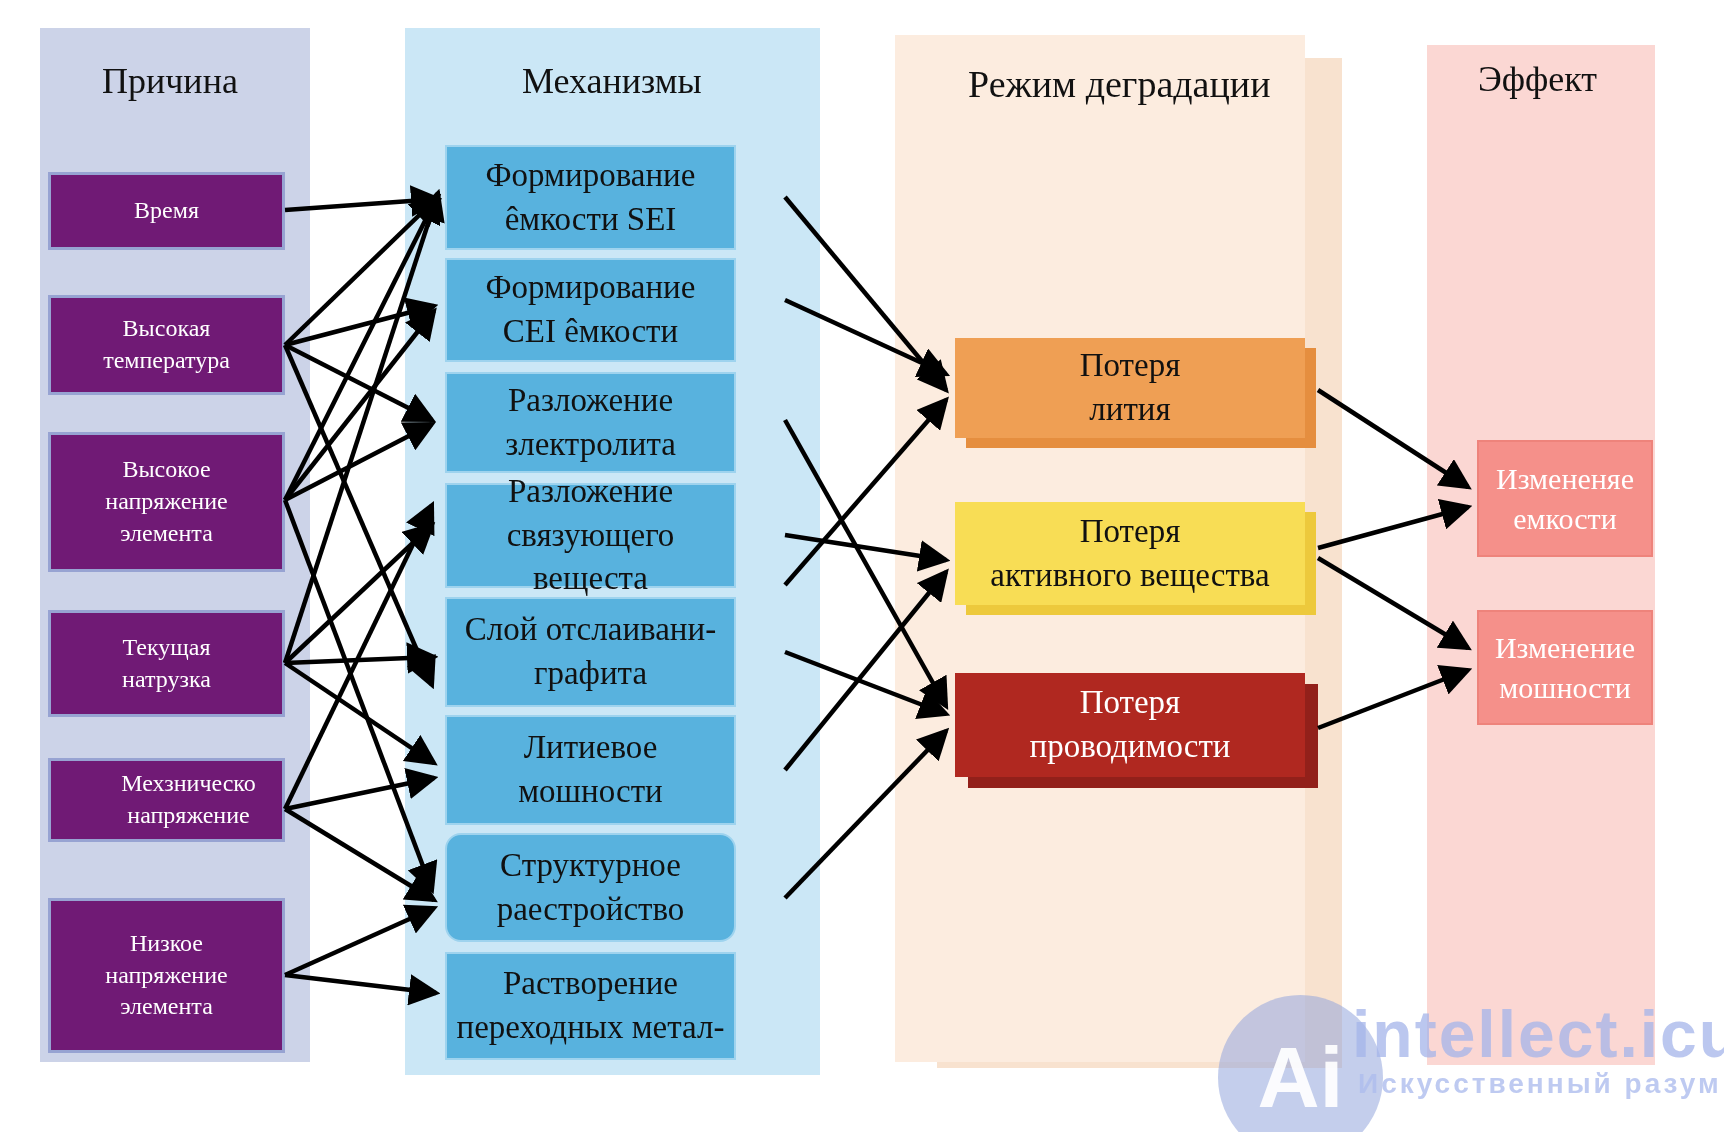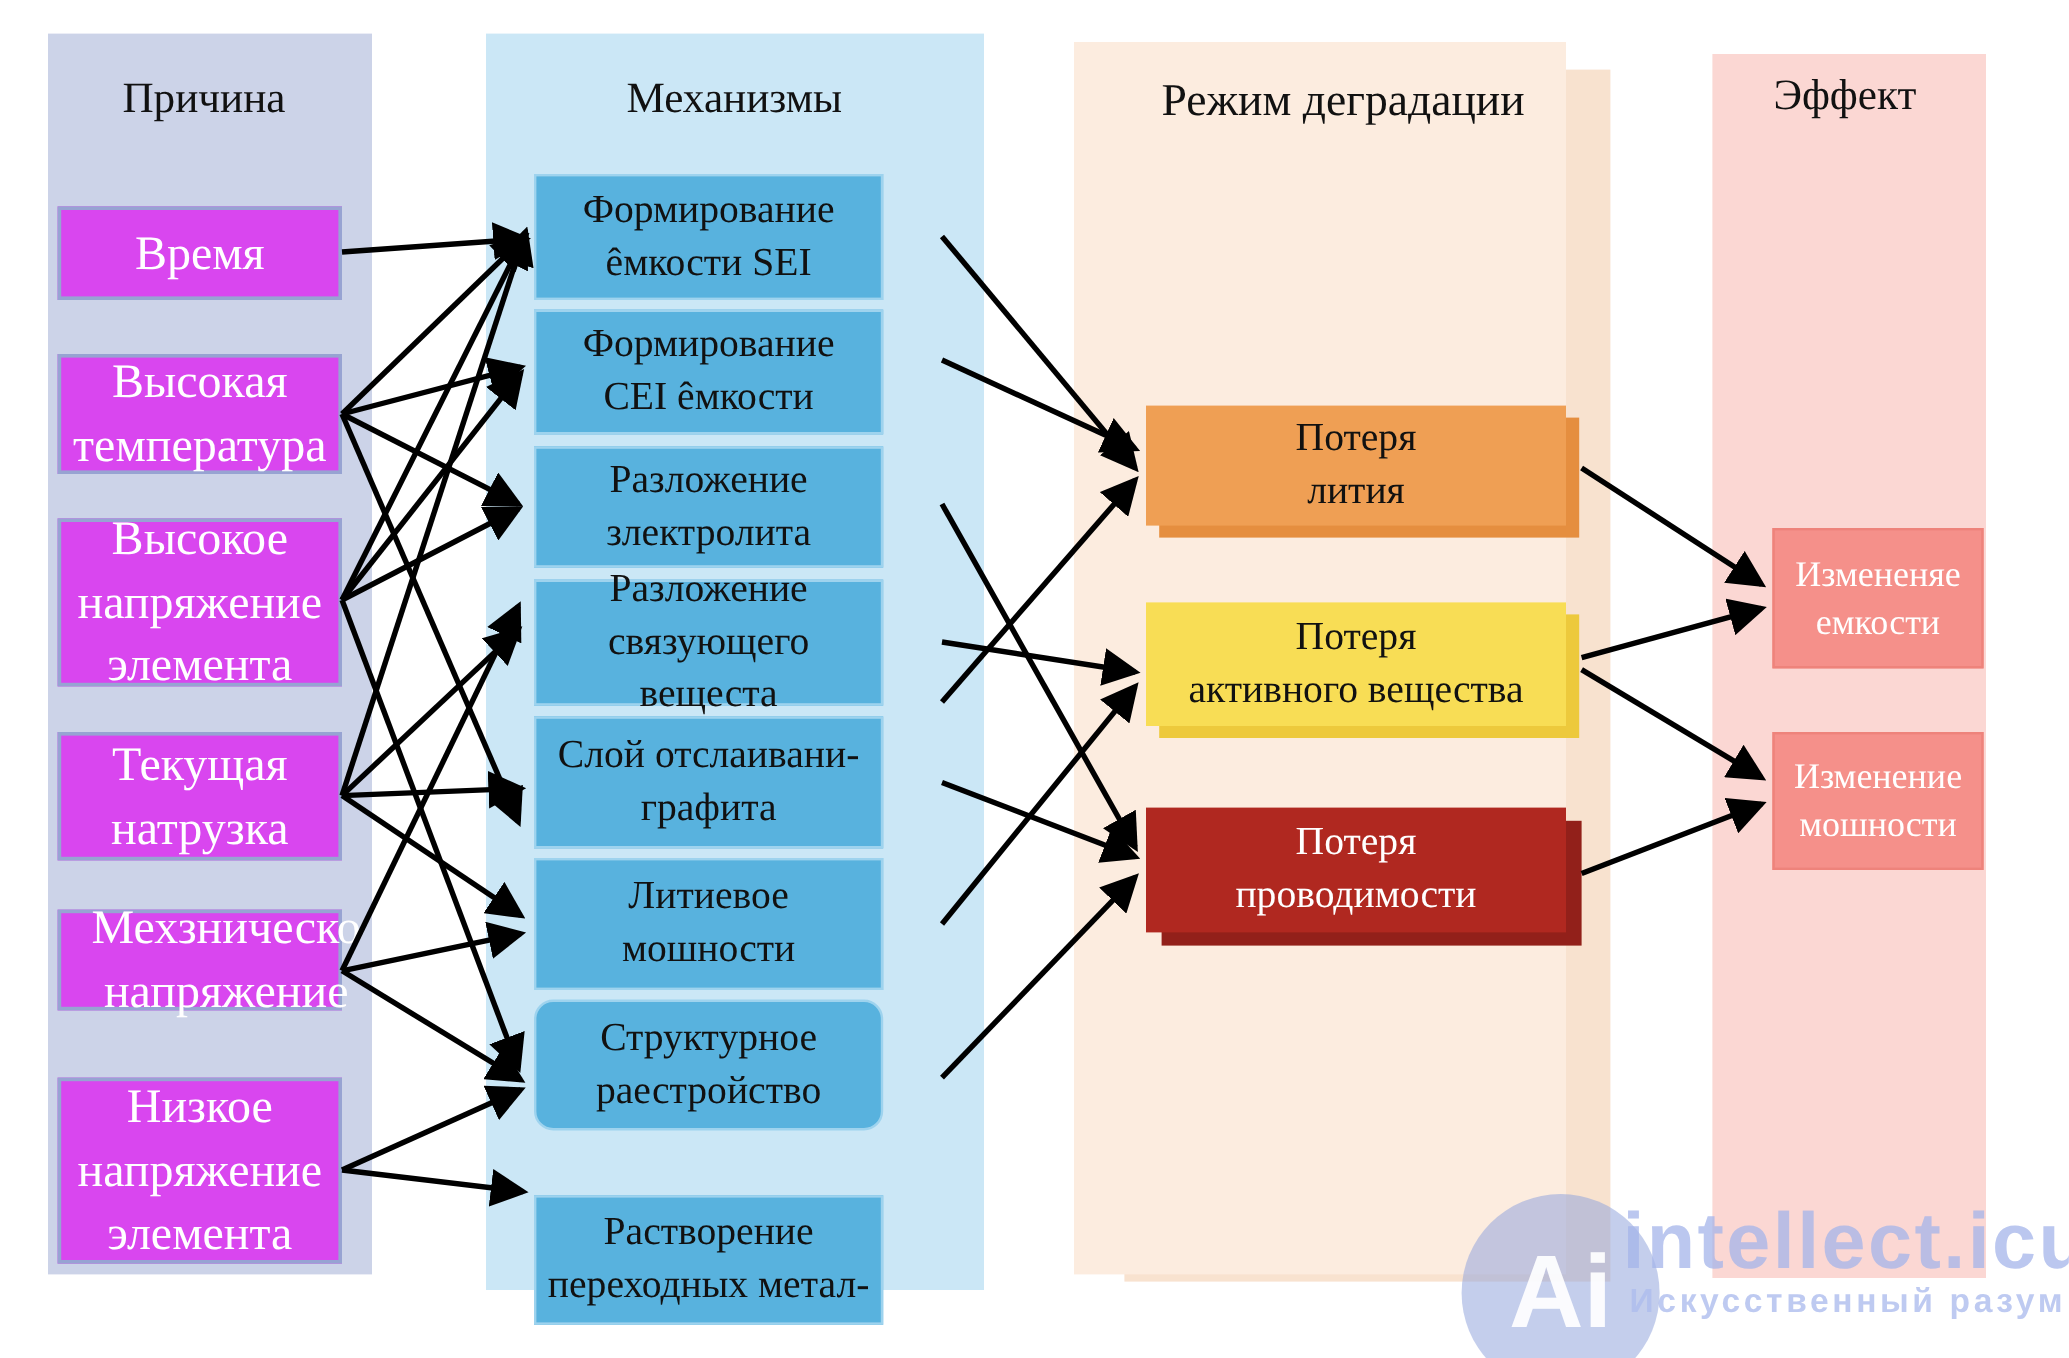--- a/index.html
+++ b/index.html
@@ -29,23 +29,23 @@
 
   .node{
     position:absolute;
     display:flex;align-items:center;justify-content:center;
     text-align:center;
     white-space:pre-line;
     line-height:1.32;
   }
   .cause{
     left:48px;width:237px;
-    background:#d946ef;
+    background:#701a75;
     border:3px solid #97a3d2;
-    color:#ffffff;font-size:40px;
+    color:#ffffff;font-size:24px;
     box-sizing:border-box;
   }
   .c1{top:172px;height:78px;}
   .c2{top:295px;height:100px;}
   .c3{top:432px;height:140px;}
   .c4{top:610px;height:107px;}
   .c5{top:758px;height:84px;padding-left:44px;}
   .c6{top:898px;height:155px;text-align:center;}
 
   .mech{
@@ -55,21 +55,21 @@
     color:#111;font-size:33px;
     box-sizing:border-box;
   }
   .m1{top:145px;height:105px;}
   .m2{top:258px;height:104px;}
   .m3{top:372px;height:101px;}
   .m4{top:483px;height:105px;}
   .m5{top:597px;height:110px;}
   .m6{top:715px;height:110px;}
   .m7{top:833px;height:109px;border-radius:16px;}
-  .m8{top:996px;height:108px;}
+  .m8{top:952px;height:108px;}
 
   .mode{
     left:955px;width:350px;
     font-size:33px;color:#111;
     box-sizing:border-box;
   }
   .mode1{top:338px;height:100px;background:#ef9f54;box-shadow:11px 10px 0 #e58e3f;}
   .mode2{top:502px;height:103px;background:#f8dd55;box-shadow:11px 10px 0 #edc93c;}
   .mode3{top:673px;height:104px;background:#b02820;box-shadow:13px 11px 0 #92201a;color:#ffffff;}
 

